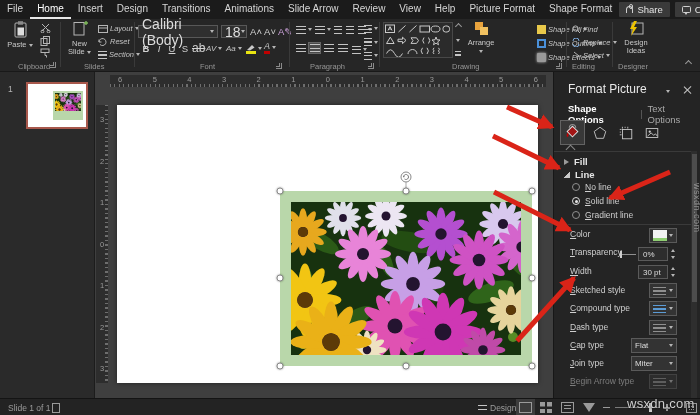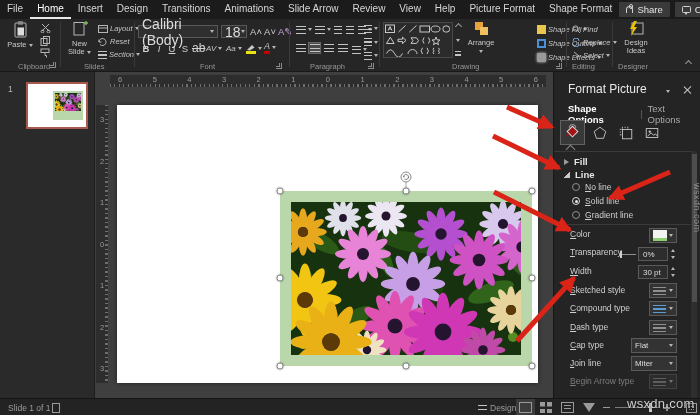--- a/index.html
+++ b/index.html
@@ -624,21 +624,21 @@
 
       <div class="prow" style="top:268px;left:16px;">
           <span class="plab" data-bind="panel.cap">Cap type</span>
         </div>
       <div class="pctl" style="left:77px;top:266px;width:46px;">
           <span data-bind="panel.cap_value">Flat</span>
           <span class="ddc"></span>
         </div>
 
       <div class="prow" style="top:286px;left:16px;">
-          <span class="plab" data-bind="panel.join">Join line</span>
+          <span class="plab" data-bind="panel.join">Join type</span>
         </div>
       <div class="pctl" style="left:77px;top:284px;width:46px;">
           <span data-bind="panel.join_value">Miter</span>
           <span class="ddc"></span>
         </div>
 
       <div class="prow" style="top:304px;left:16px;">
           <span class="plab dim" data-bind="panel.begin_arrow">Begin Arrow type</span>
         </div>
       <div class="pctl" style="left:95px;top:302px;width:28px;opacity:.55;">

